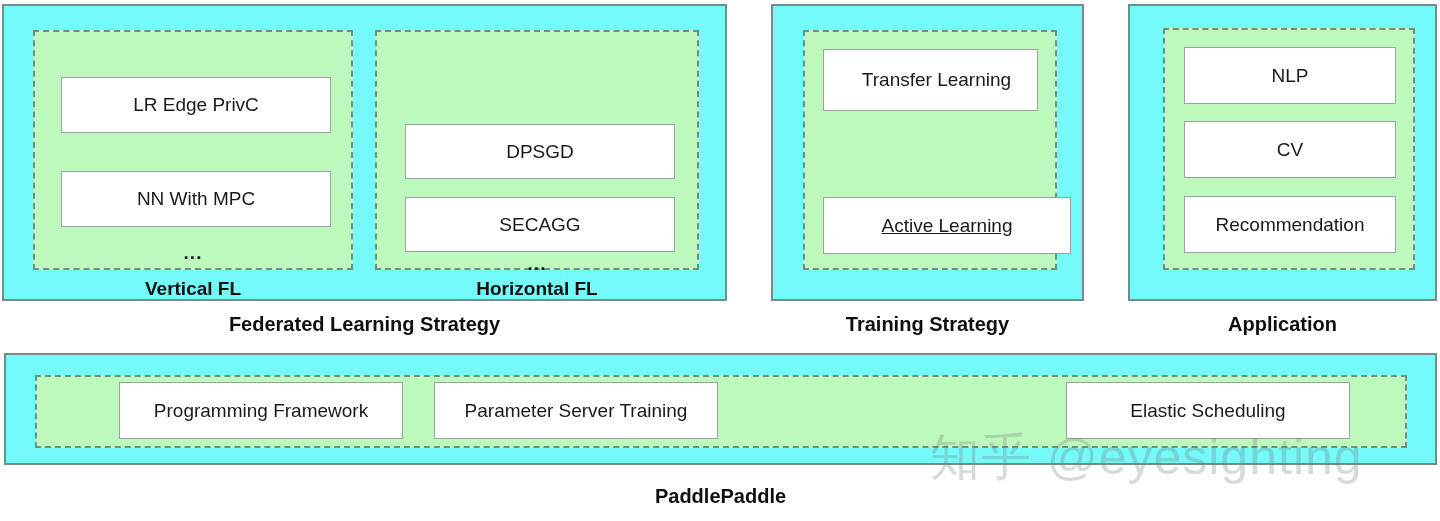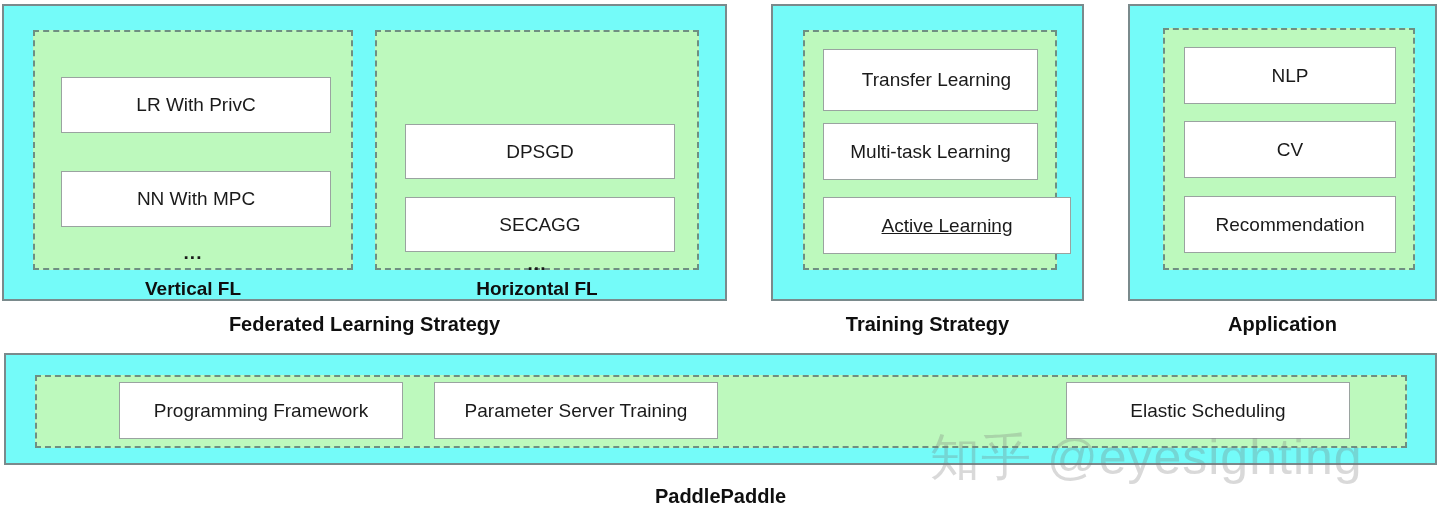--- a/index.html
+++ b/index.html
@@ -79,40 +79,39 @@
     pointer-events: none;
     font-family: "Liberation Sans", sans-serif;
   }
 </style>
 </head>
 <body>
 
 <div class="cyan-panel" style="left:2px; top:4px; width:725px; height:297px;">
 
   <div class="green-zone" style="left:29px; top:24px; width:320px; height:240px;">
-    <div class="white-box" style="left:26px; top:45px; width:270px; height:56px;">LR With PrivC</div>
+    <div class="white-box" style="left:26px; top:45px; width:270px; height:56px;">LR Edge PrivC</div>
     <div class="white-box" style="left:26px; top:139px; width:270px; height:56px;">NN With MPC</div>
     <div class="ellipsis" style="left:0px; top:211px; width:316px;">...</div>
   </div>
   <div class="sub-label" style="left:29px; top:272px; width:320px;">Vertical FL</div>
 
   <div class="green-zone" style="left:371px; top:24px; width:324px; height:240px;">
     <div class="white-box" style="left:28px; top:92px; width:270px; height:55px;">DPSGD</div>
     <div class="white-box" style="left:28px; top:165px; width:270px; height:55px;">SECAGG</div>
     <div class="ellipsis" style="left:0px; top:222px; width:320px;">...</div>
   </div>
   <div class="sub-label" style="left:371px; top:272px; width:324px;">Horizontal FL</div>
 </div>
 
 <div class="panel-caption" style="left:2px; top:313px; width:725px;">Federated Learning Strategy</div>
 
 <div class="cyan-panel" style="left:771px; top:4px; width:313px; height:297px;">
   <div class="green-zone" style="left:30px; top:24px; width:254px; height:240px;">
     <div class="white-box" style="left:18px; top:17px; width:215px; height:62px;padding-left:12px;">Transfer Learning</div>
-    <div class="white-box" style="left:18px; top:91px; width:215px; height:57px;">Multi-task Learning</div>
     <div class="white-box" style="left:18px; top:165px; width:248px; height:57px;text-decoration:underline;">Active Learning</div>
   </div>
 </div>
 
 <div class="panel-caption" style="left:771px; top:313px; width:313px;">Training Strategy</div>
 
 <div class="cyan-panel" style="left:1128px; top:4px; width:309px; height:297px;">
   <div class="green-zone" style="left:33px; top:22px; width:252px; height:242px;">
     <div class="white-box" style="left:19px; top:17px; width:212px; height:57px;">NLP</div>
     <div class="white-box" style="left:19px; top:91px; width:212px; height:57px;">CV</div>

